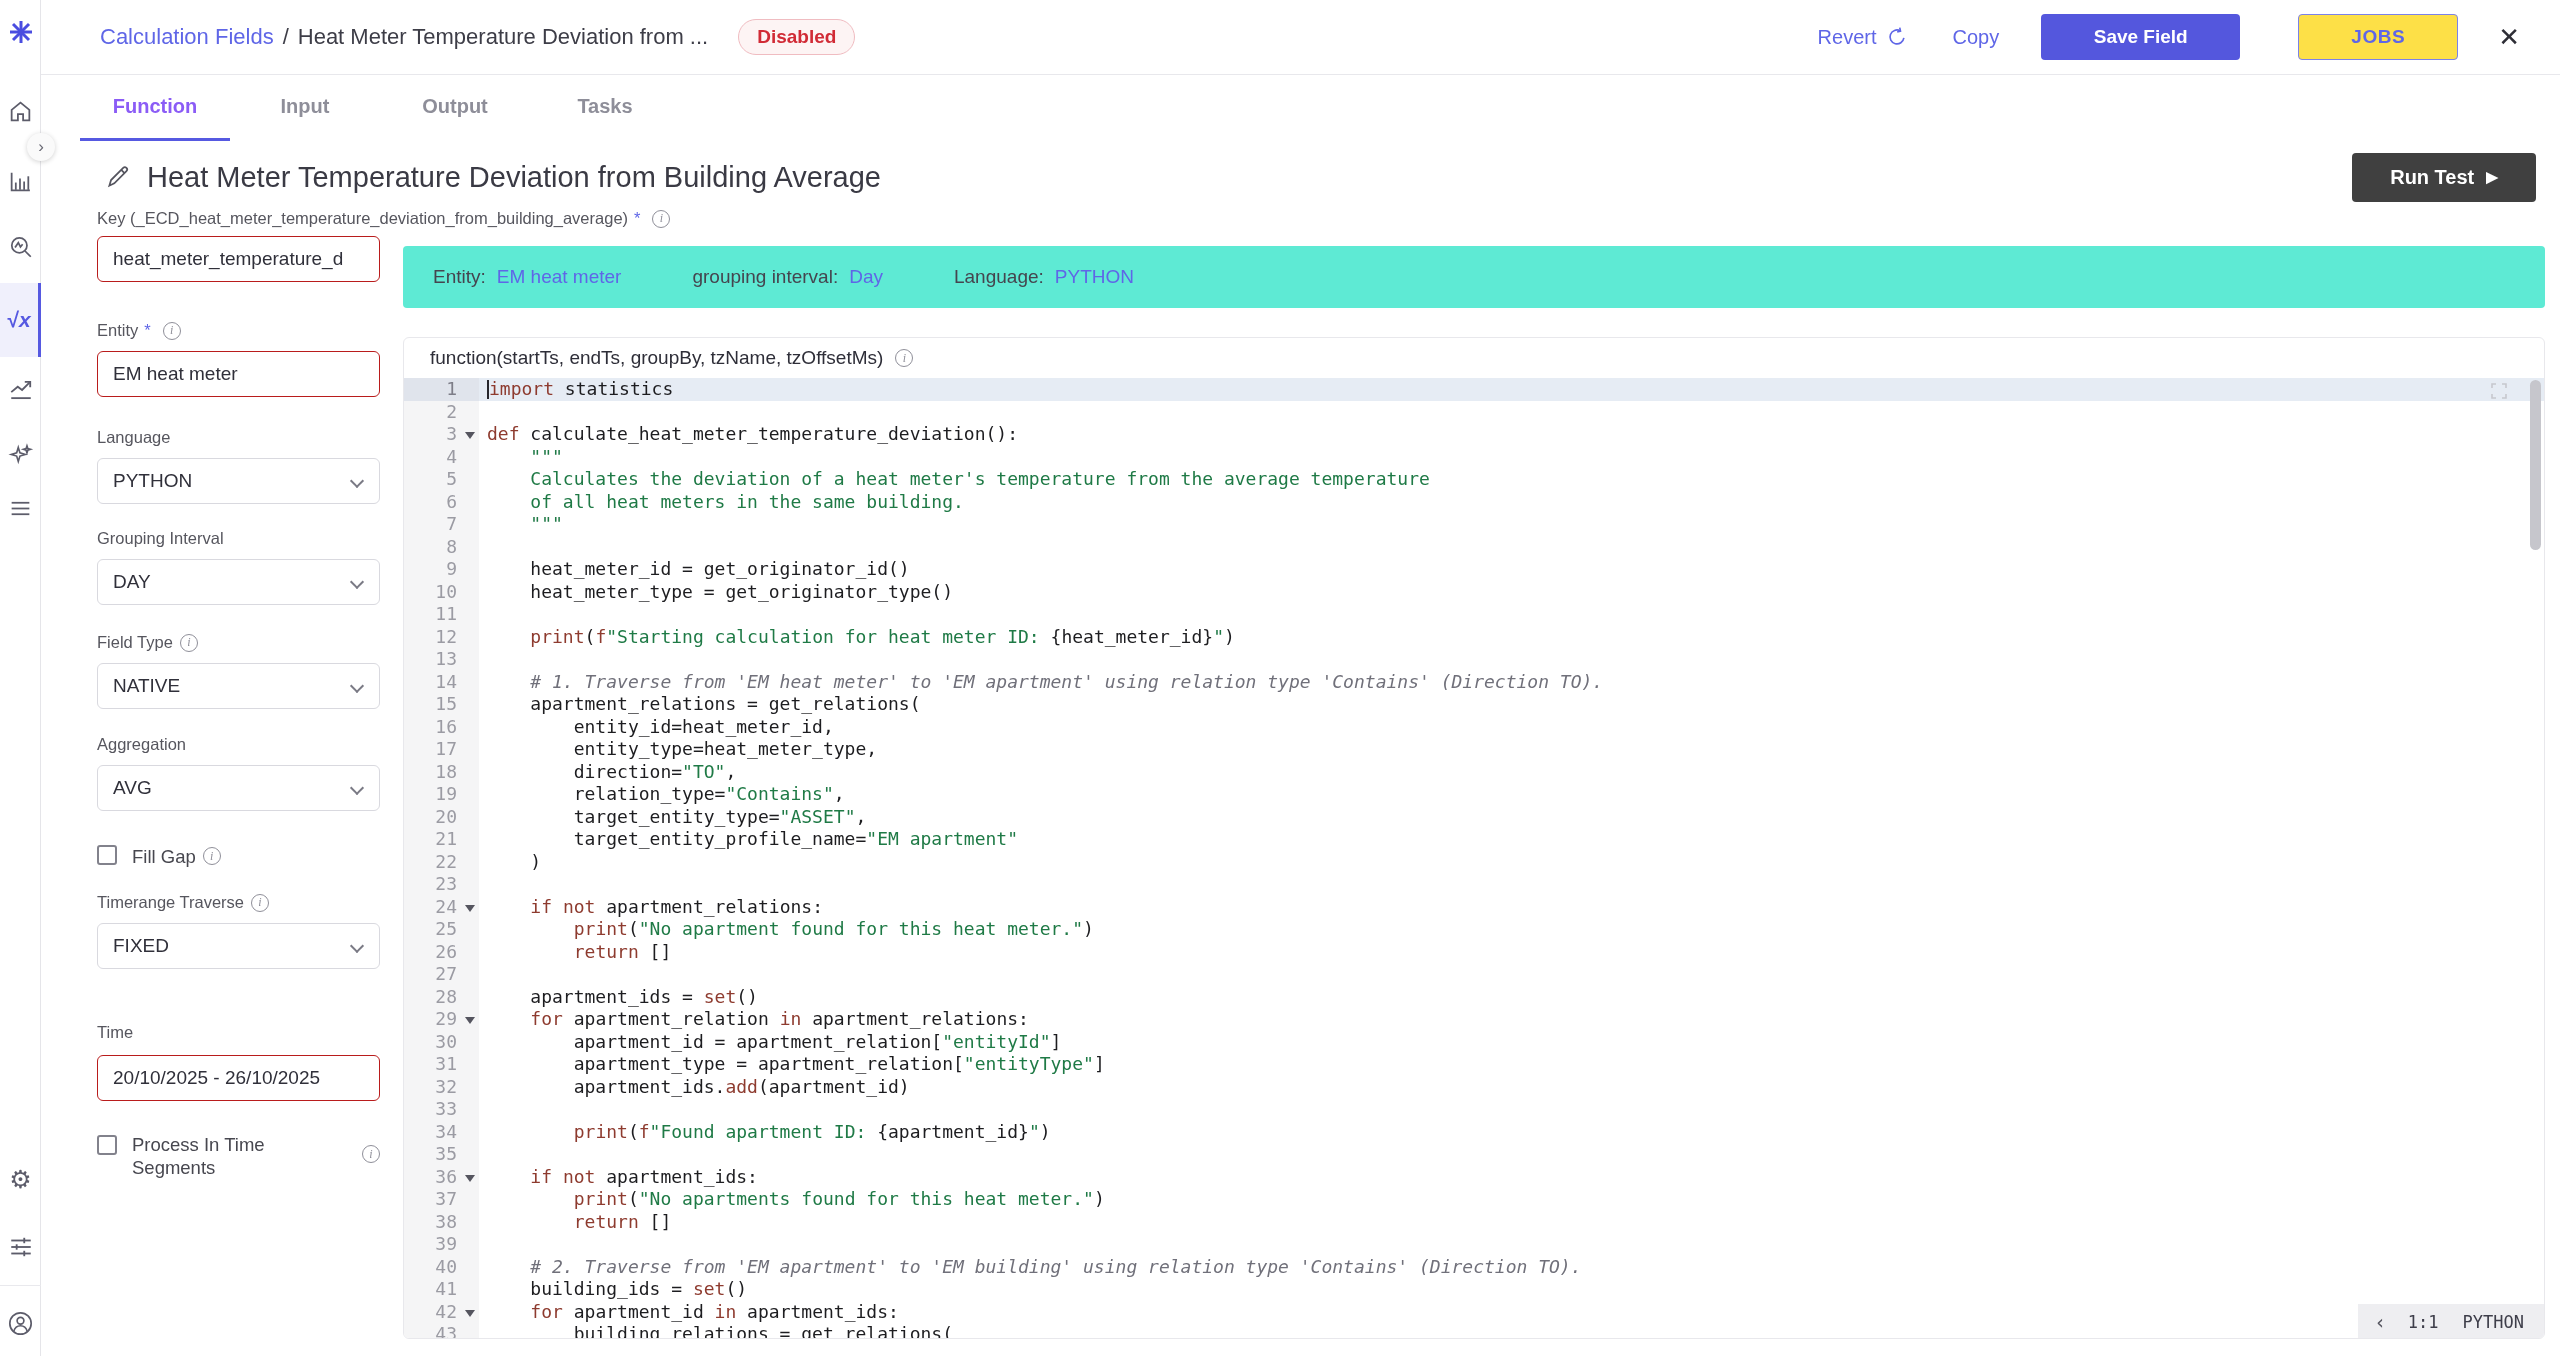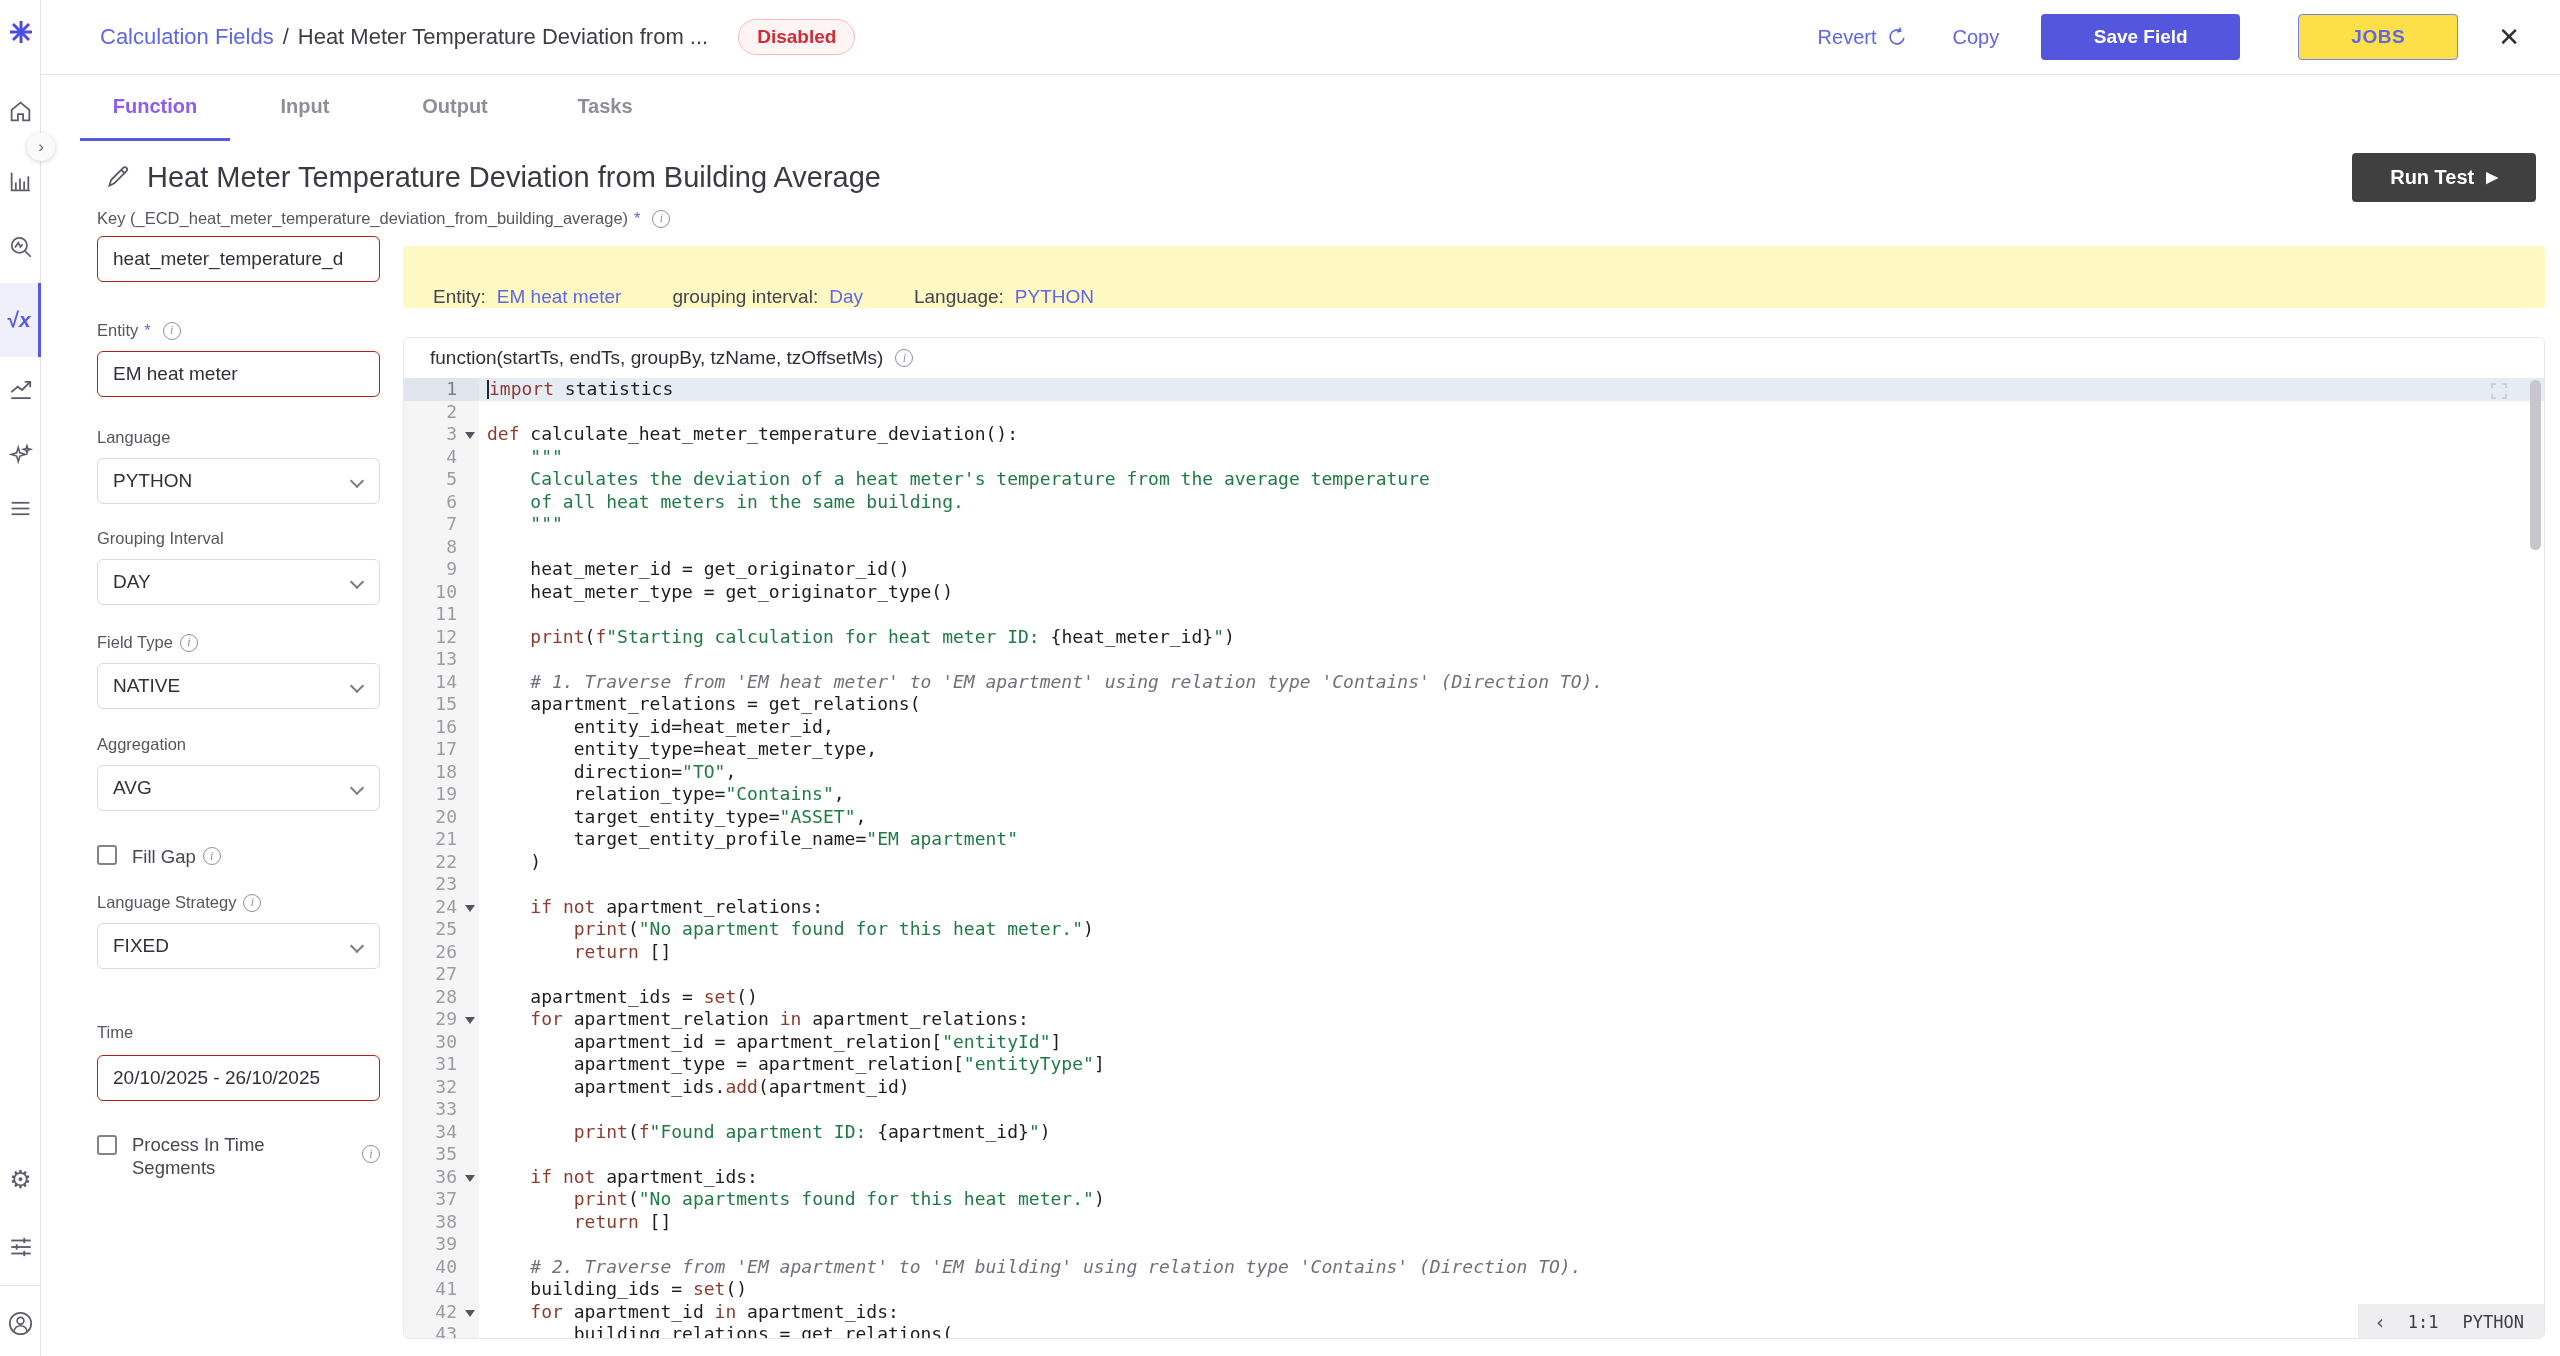--- a/index.html
+++ b/index.html
@@ -93,22 +93,22 @@
   .cb { width:20px; height:20px; border:2px solid #82828c; border-radius:3px;
     flex-shrink:0; cursor:pointer; background:#fff; }
   .cbl { margin-left:15px; font-size:18.5px; color:#47474f; line-height:23px; }
 
   .mt8{margin-top:8px;} .mt11{margin-top:11px;} .mt13{margin-top:13px;}
   .g-entity{margin-top:39px;} .g-lang{margin-top:31px;} .g-grp{margin-top:25px;}
   .g-ft{margin-top:28px;} .g-agg{margin-top:26px;} .g-fg{margin-top:34px;}
   .g-trs{margin-top:25px;} .g-time{margin-top:54px;} .g-pts{margin-top:32px;}
 
   
-  .info-bar { margin-top:37px; height:62px; background:#fef9c3; border-radius:4px;
-    display:flex; align-items:flex-end; padding-left:30px; font-size:19px; }
+  .info-bar { margin-top:37px; height:62px; background:#5eead4; border-radius:4px;
+    display:flex; align-items:center; padding-left:30px; font-size:19px;gap:20px; }
   .ib-group { display:flex; align-items:center; margin-right:51px; }
   .ib-label { color:#45454f; margin-right:11px; }
   .ib-value { color:#5f66e7; cursor:pointer; }
 
   
   .editor { position:relative; margin-top:29px; height:1002px; border:1px solid #e8e8ec;
     border-radius:6px; background:#fff; overflow:hidden; }
   .fn-header { height:40px; display:flex; align-items:center; padding-left:26px;
     font-size:19px; color:#2e2e38; }
   .fn-header .inf { margin-left:12px; }
@@ -328,21 +328,21 @@
         </div>
 
         <div class="cbrow g-fg">
           <span class="cb"></span>
           <span class="cbl">Fill Gap</span>
           <span class="inf" style="margin-top:2px"></span>
         </div>
 
         <div class="g-trs">
           <div class="flabel">
-            <span>Language Strategy</span>
+            <span>Timerange Traverse</span>
             <span class="inf"></span>
           </div>
           <div class="sel mt11">
             <span>FIXED</span>
             <span class="chev"></span>
           </div>
         </div>
 
         <div class="g-time">
           <div class="flabel">Time</div>

